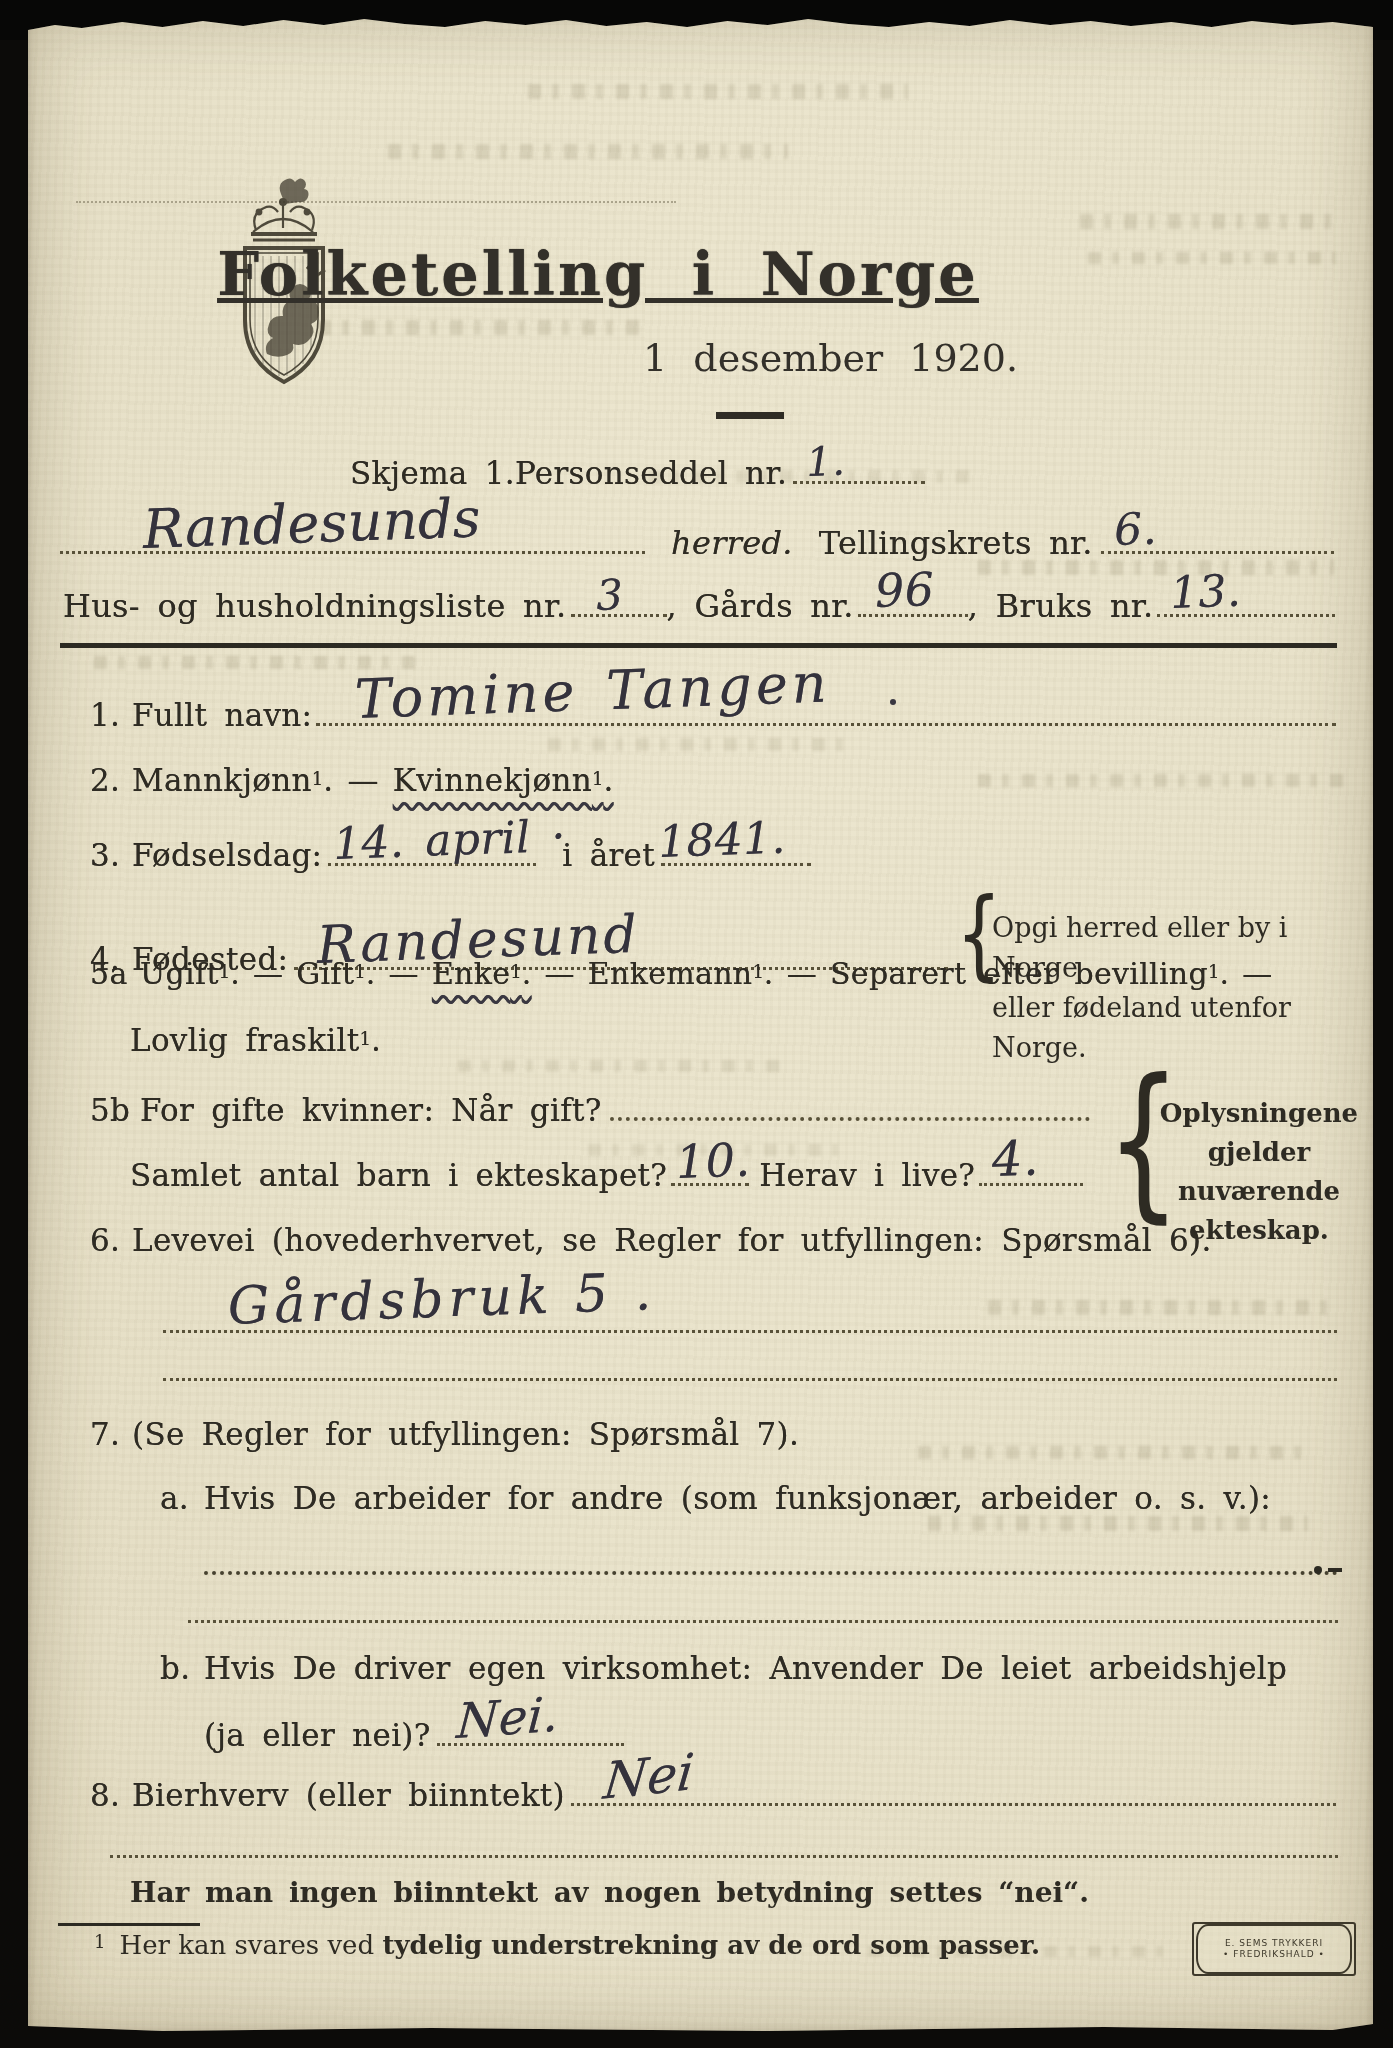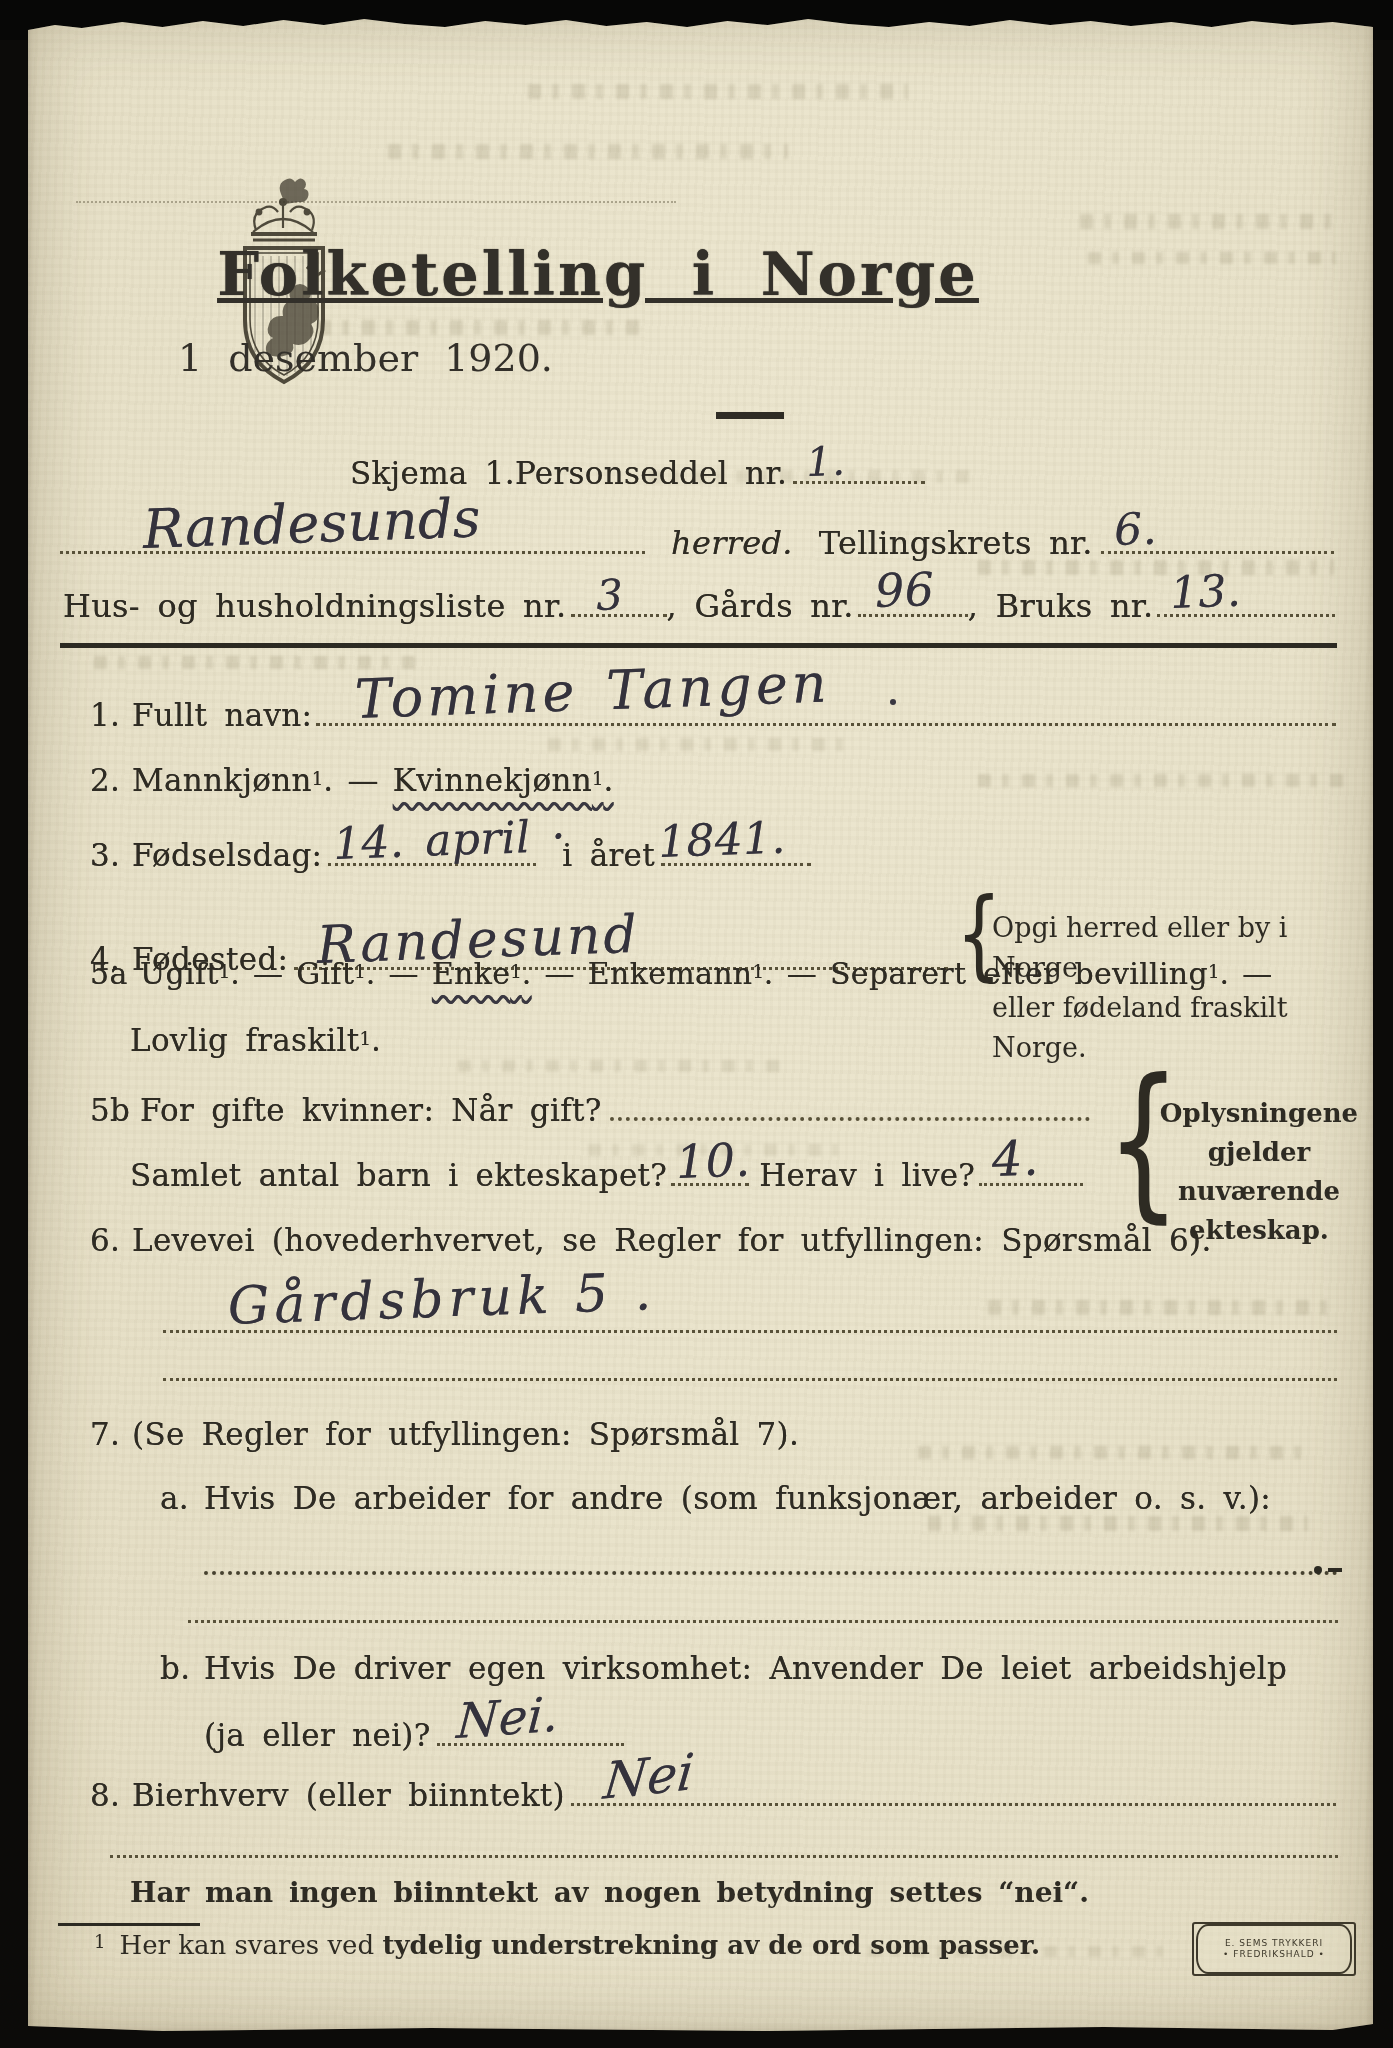--- a/index.html
+++ b/index.html
@@ -42,21 +42,21 @@
   .dotline{position:absolute;border-bottom:3px dotted #585139;height:0;}
   .solidline{position:absolute;background:#2c2a22;}
   .wavy{text-decoration:underline;text-decoration-style:wavy;text-decoration-thickness:3px;text-decoration-color:#3a3842;text-underline-offset:11px;}
   .brace{position:absolute;color:#2e2b23;font-family:"DejaVu Sans",sans-serif;font-weight:400;}
   .note{position:absolute;font-size:27px;line-height:40px;color:#2e2b23;}
   .inkdot{position:absolute;width:6px;height:6px;border-radius:50%;background:#3a3842;}
   
   .title{position:absolute;left:150px;top:226px;width:840px;text-align:center;
     font-size:59px;font-weight:700;letter-spacing:3px;word-spacing:20px;color:#33302a;
     text-shadow:0 0 1px rgba(51,48,42,.9);text-decoration:underline;}
-  .dateline{position:absolute;left:150px;top:322px;width:840px;text-align:left;
+  .dateline{position:absolute;left:150px;top:322px;width:840px;text-align:right;
     font-size:38px;color:#33302a;word-spacing:14px;}
   .date-divider{position:absolute;left:688px;top:398px;width:68px;height:7px;background:#2f2c25;}
   .crest{position:absolute;left:195px;top:152px;width:122px;height:224px;}
   
   .hint{position:absolute;left:102px;top:1862px;font-size:28px;font-weight:700;color:#2e2b23;word-spacing:6px;}
   .sep-rule{position:absolute;left:30px;top:1909px;width:142px;height:3px;background:#2c2a22;}
   .footnote{position:absolute;left:66px;top:1916px;font-size:26px;color:#2e2b23;}
   .footnote b{font-weight:700;}
   .stamp{position:absolute;left:1164px;top:1908px;width:156px;height:46px;border:2px solid #3e392b;
     border-radius:3px;display:flex;align-items:center;justify-content:center;padding:2px;background:rgba(233,227,203,.4);}
@@ -198,21 +198,21 @@
   <div class="row print" style="left:62px;top:922px;width:858px;">
     <span class="qnum">4.</span>
     <span>Fødested:</span>
     <span class="writein" style="margin-left:6px;">
       <span class="hand" style="left:24px;font-size:52px;bottom:-8px;letter-spacing:3px;">Randesund</span>
     </span>
   </div>
   <div class="brace" style="left:928px;top:878px;font-size:72px;transform:scaleY(1.35);">{</div>
   <div class="note" style="left:964px;top:894px;width:352px;">
     <div>Opgi herred eller by i Norge</div>
-    <div>eller fødeland fraskilt Norge.</div>
+    <div>eller fødeland utenfor Norge.</div>
   </div>
 
   <div class="row print" style="left:62px;top:942px;width:1253px;font-size:30px;">
     <span class="qnum" style="width:50px;">5a</span>
     <span><span>Ugift</span><sup class="mk">1</sup><span>.</span></span>
     <span style="margin:0 13px;">—</span>
     <span><span>Gift</span><sup class="mk">1</sup><span>.</span></span>
     <span style="margin:0 13px;">—</span>
     <span class="wavy"><span>Enke</span><sup class="mk">1</sup><span>.</span></span>
     <span style="margin:0 13px;">—</span>

